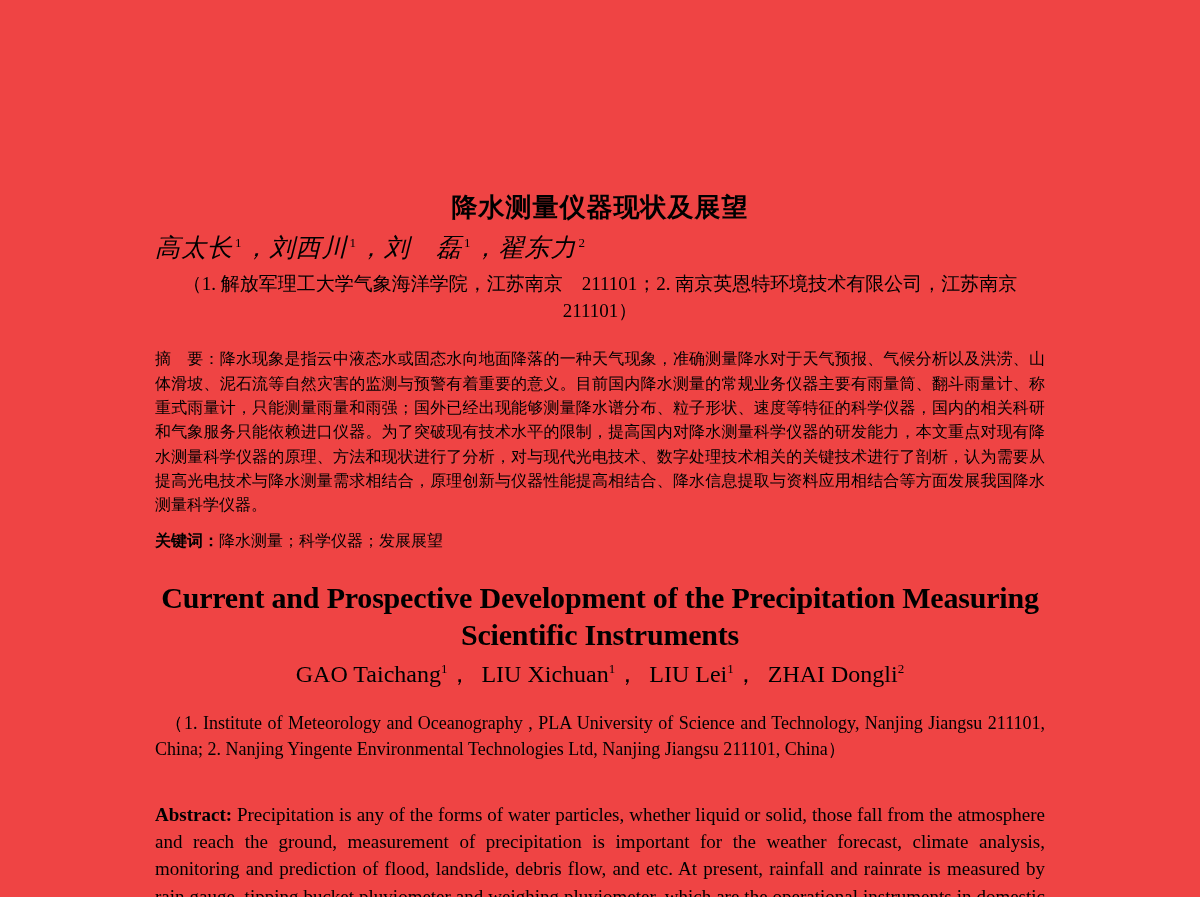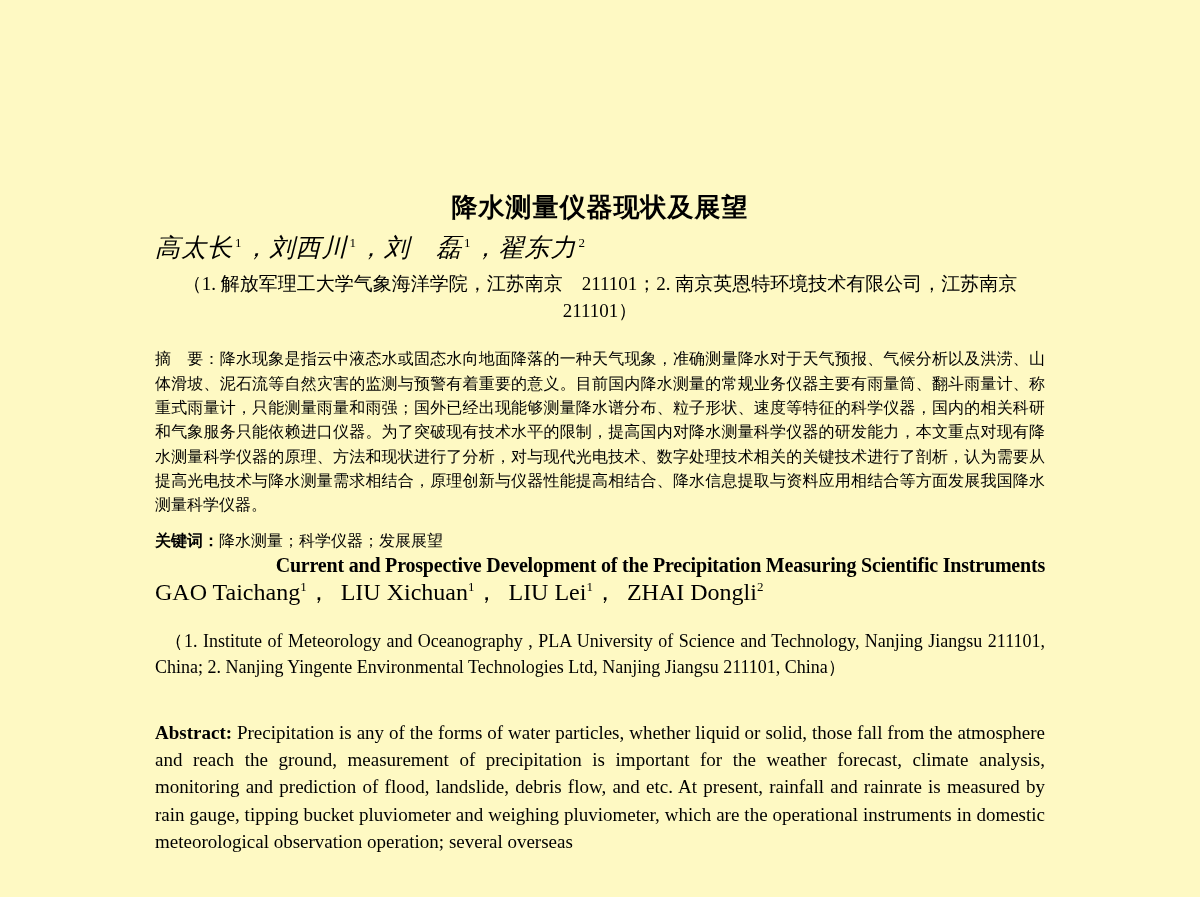--- a/index.html
+++ b/index.html
@@ -12,21 +12,21 @@
     height: 897px;
     overflow: hidden;
     font-family: "Liberation Serif", "DejaVu Serif", serif;
     color: #000000;
   }
 
   .page {
     position: relative;
     width: 1200px;
     height: 897px;
-    background: #fef9c3;
+    background: #ef4444;
     overflow: hidden;
   }
 
   
   .content {
     position: absolute;
     left: 155px;
     top: 0;
     width: 890px;
   }
@@ -82,30 +82,33 @@
     line-height: 1.5;
     margin-top: 11px;
     text-align: left;
   }
   .cn-keywords .lead {
     font-weight: bold;
   }
 
   
   .en-title {
-    text-align: right;
+    text-align: center;
     font-family: "Liberation Serif", "DejaVu Serif", serif;
     font-weight: bold;
-    font-size: 20px;
+    font-size: 30px;
     line-height: 1.25;
+    margin-top: 26px;
     letter-spacing: -0.2px;
   }
 
   .en-authors {
+    text-align: center;
     font-size: 24px;
+    margin-top: 6px;
     line-height: 1.2;
   }
   .en-authors .sup {
     font-size: 13px;
     vertical-align: super;
   }
   .en-authors .sep {
     display: inline-block;
     width: 10px;
   }

